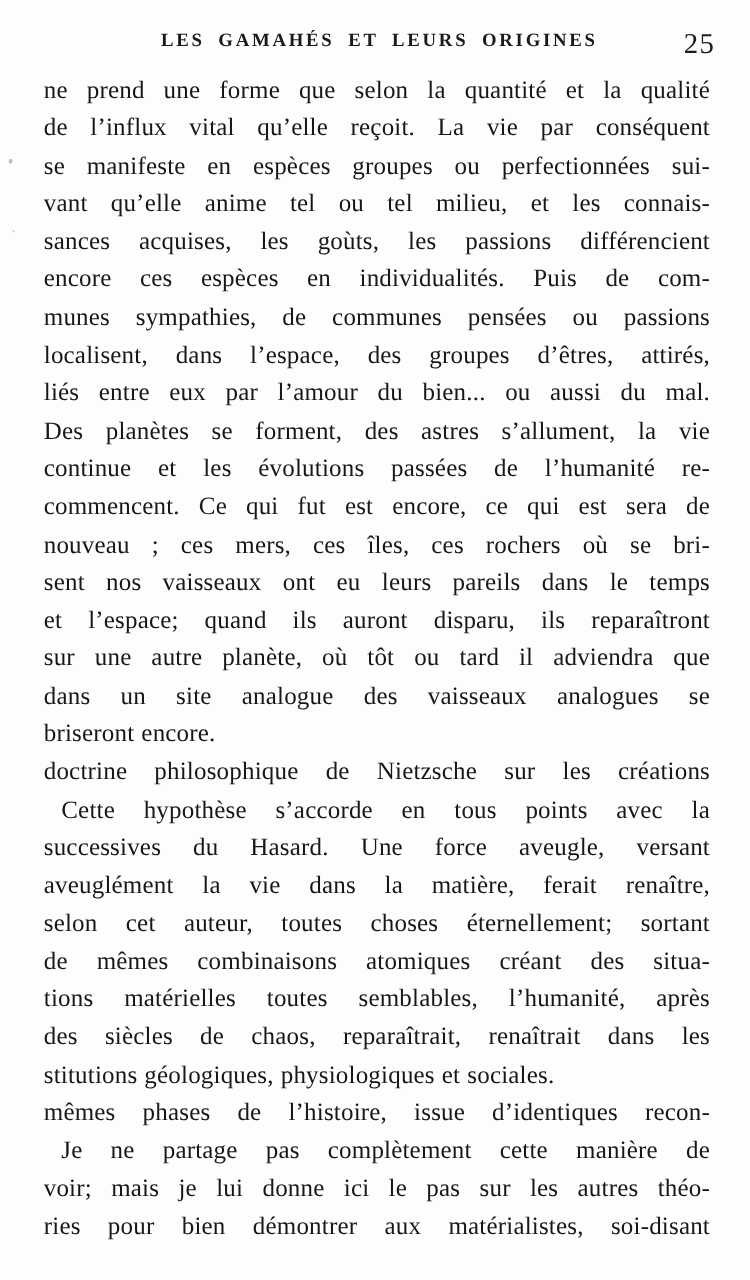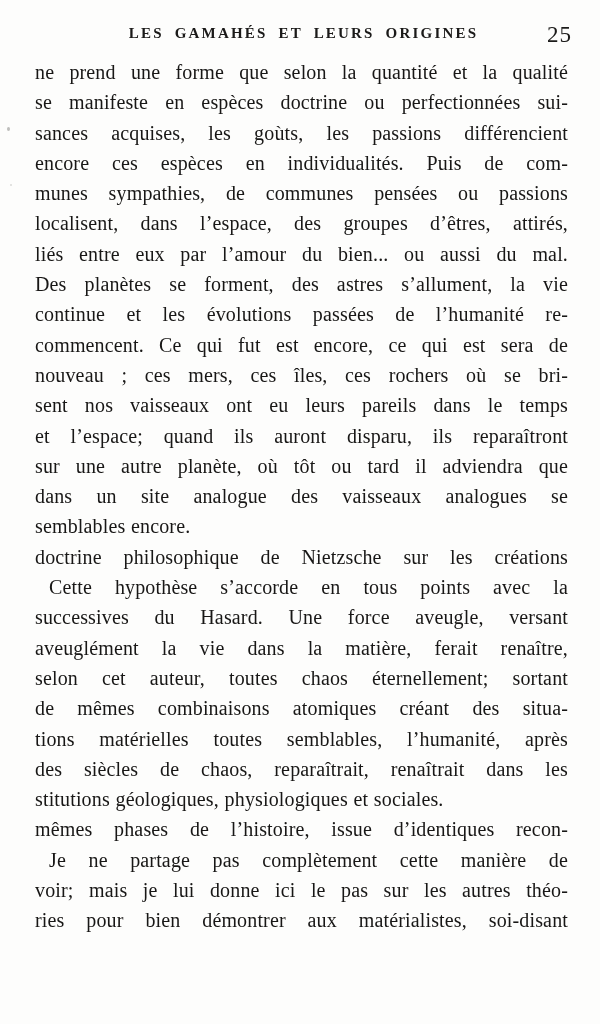--- a/index.html
+++ b/index.html
@@ -73,40 +73,42 @@
 </head>
 <body>
 
 <div class="page">
   <div class="header">
     <span class="running-title">LES GAMAHÉS ET LEURS ORIGINES</span>
     <span class="page-number">25</span>
   </div>
   <div class="body-text">
       <div class="line">ne prend une forme que selon la quantité et la qualité</div>
-      <div class="line">se manifeste en espèces doctrine ou perfectionnées sui-</div>
+      <div class="line">de l’influx vital qu’elle reçoit. La vie par conséquent</div>
+      <div class="line">se manifeste en espèces groupes ou perfectionnées sui-</div>
+      <div class="line">vant qu’elle anime tel ou tel milieu, et les connais-</div>
       <div class="line">sances acquises, les goùts, les passions différencient</div>
       <div class="line">encore ces espèces en individualités. Puis de com-</div>
       <div class="line">munes sympathies, de communes pensées ou passions</div>
       <div class="line">localisent, dans l’espace, des groupes d’êtres, attirés,</div>
       <div class="line">liés entre eux par l’amour du bien... ou aussi du mal.</div>
       <div class="line">Des planètes se forment, des astres s’allument, la vie</div>
       <div class="line">continue et les évolutions passées de l’humanité re-</div>
       <div class="line">commencent. Ce qui fut est encore, ce qui est sera de</div>
       <div class="line">nouveau ; ces mers, ces îles, ces rochers où se bri-</div>
       <div class="line">sent nos vaisseaux ont eu leurs pareils dans le temps</div>
       <div class="line">et l’espace; quand ils auront disparu, ils reparaîtront</div>
       <div class="line">sur une autre planète, où tôt ou tard il adviendra que</div>
       <div class="line">dans un site analogue des vaisseaux analogues se</div>
-      <div class="line no-just">semblables encore.</div>
+      <div class="line no-just">briseront encore.</div>
       <div class="line">doctrine philosophique de Nietzsche sur les créations</div>
       <div class="line indent">Cette hypothèse s’accorde en tous points avec la</div>
       <div class="line">successives du Hasard. Une force aveugle, versant</div>
       <div class="line">aveuglément la vie dans la matière, ferait renaître,</div>
-      <div class="line">selon cet auteur, toutes chaos éternellement; sortant</div>
+      <div class="line">selon cet auteur, toutes choses éternellement; sortant</div>
       <div class="line">de mêmes combinaisons atomiques créant des situa-</div>
       <div class="line">tions matérielles toutes semblables, l’humanité, après</div>
       <div class="line">des siècles de chaos, reparaîtrait, renaîtrait dans les</div>
       <div class="line no-just">stitutions géologiques, physiologiques et sociales.</div>
       <div class="line">mêmes phases de l’histoire, issue d’identiques recon-</div>
       <div class="line indent">Je ne partage pas complètement cette manière de</div>
       <div class="line">voir; mais je lui donne ici le pas sur les autres théo-</div>
       <div class="line">ries pour bien démontrer aux matérialistes, soi-disant</div>
     </div>
   <div class="speck s1"></div>

